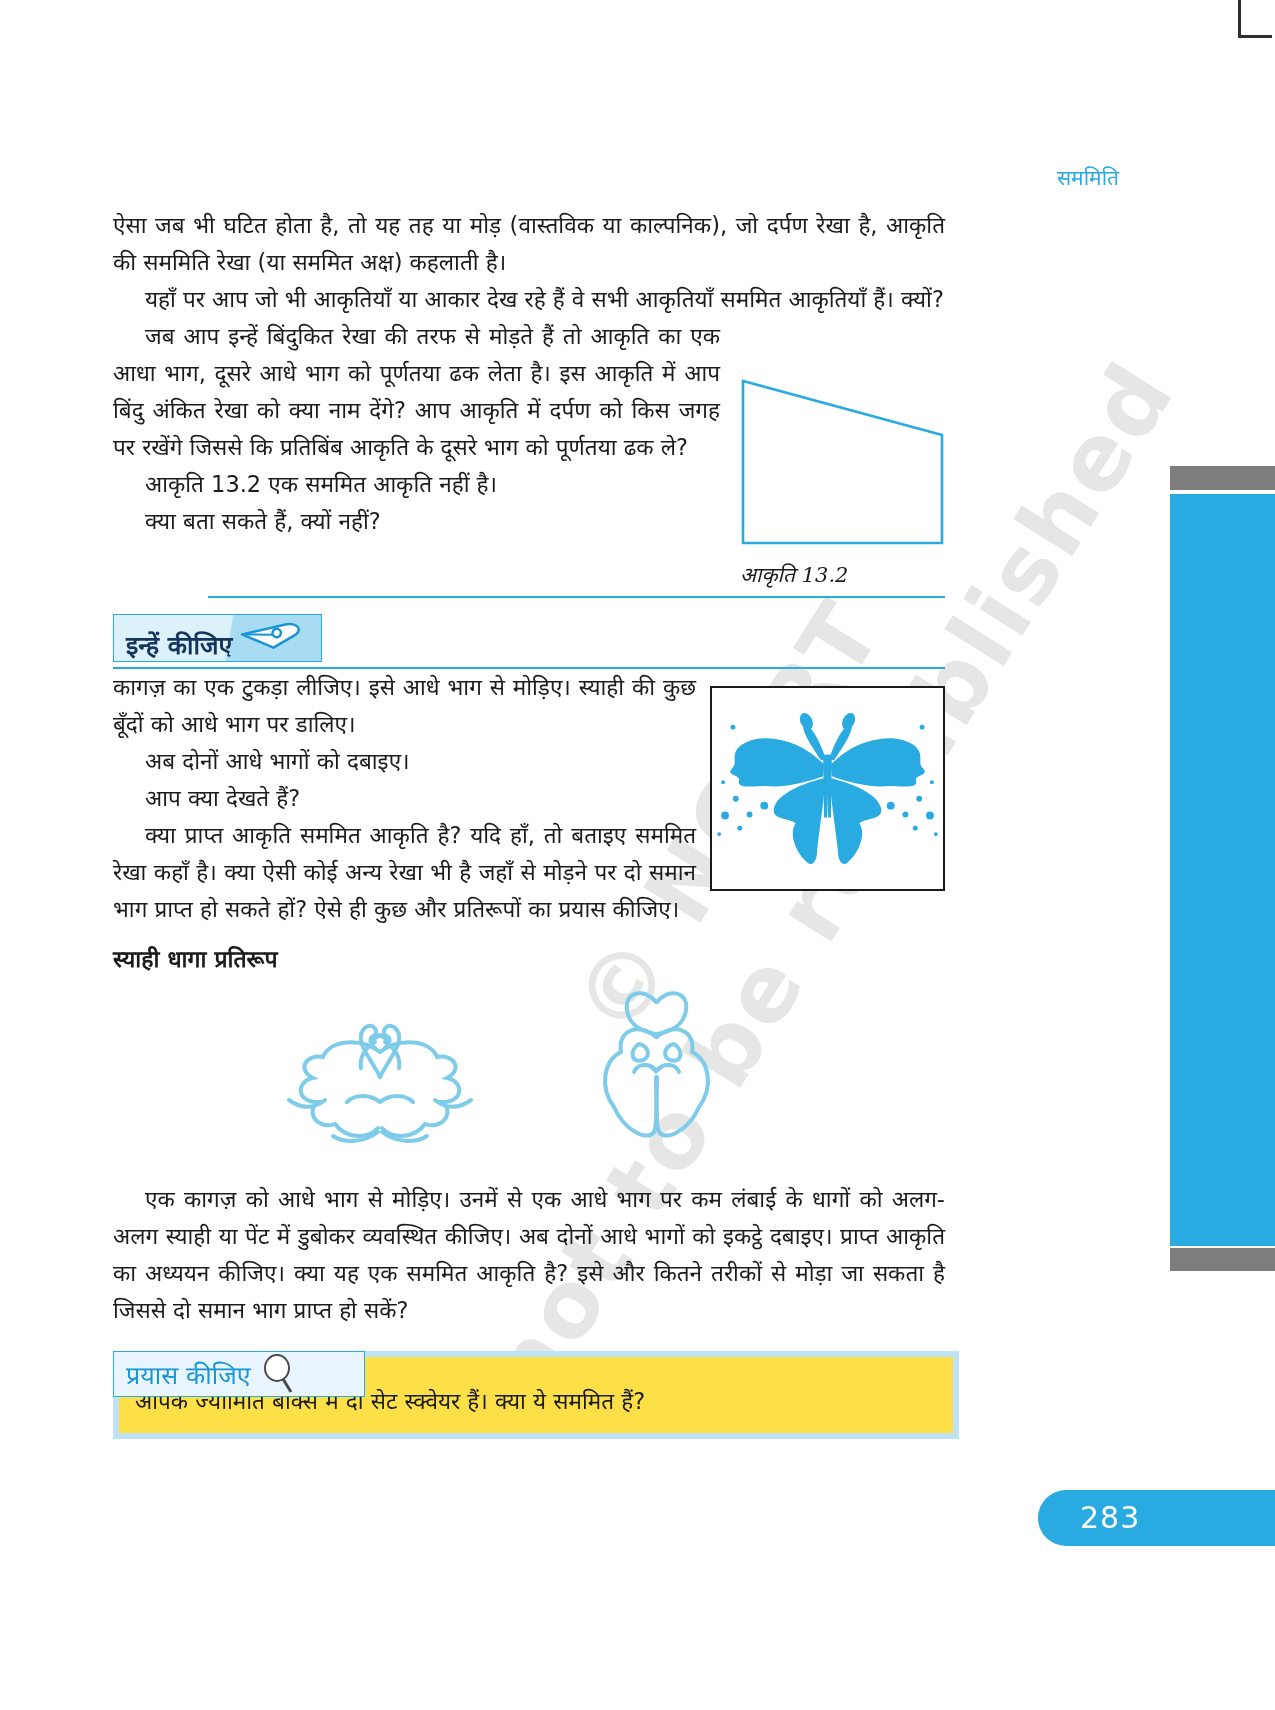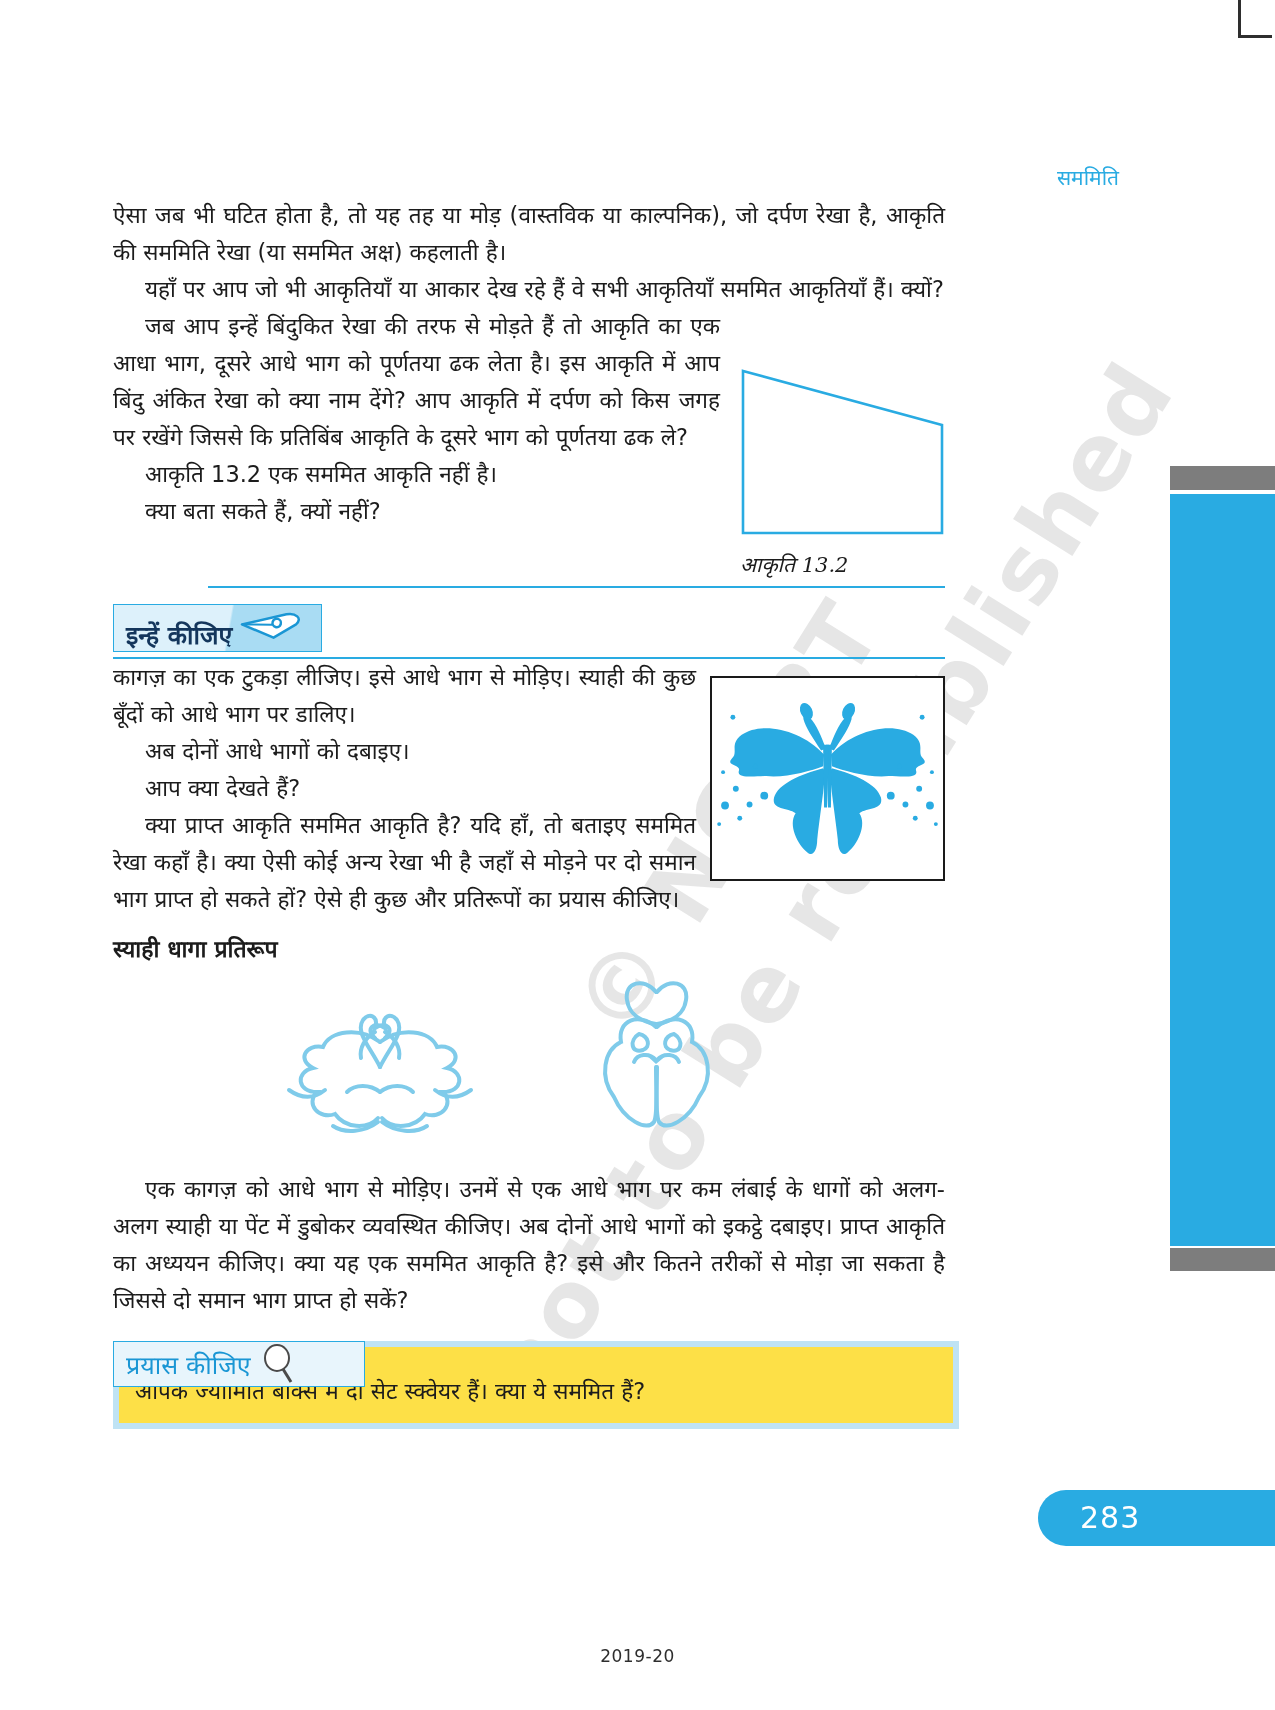--- a/index.html
+++ b/index.html
@@ -25,21 +25,21 @@
     font-size:21px; color:#29abe2; z-index:2; }
   .bar-grey-top { position:absolute; left:1170px; top:466px; width:105px; height:24px; background:#7d7d7d; z-index:2; }
   .bar-blue { position:absolute; left:1170px; top:494px; width:105px; height:752px; background:#29abe2; z-index:2; }
   .bar-grey-bottom { position:absolute; left:1170px; top:1248px; width:105px; height:23px; background:#7d7d7d; z-index:2; }
   .page-badge { position:absolute; left:1038px; top:1490px; width:237px; height:56px;
     background:#29abe2; border-radius:28px 0 0 28px; color:#fff; font-weight:normal;
     font-size:30px; line-height:56px; padding-left:42px; letter-spacing:1px; z-index:3; }
   .footer { position:absolute; left:0; right:0; top:1646px; text-align:center;
     font-size:17px; color:#2e2e2e; letter-spacing:0.5px; z-index:2; }
   
-  .content { position:absolute; left:113px; top:197px; width:832px; z-index:1; }
+  .content { position:absolute; left:113px; top:207px; width:832px; z-index:1; }
   .content p { font-size:22.5px; line-height:37px; text-align:justify; }
   p.indent { text-indent:32px; }
   
   .fig1-float { float:right; width:205px; margin:60px 0 8px 20px; }
   .fig1-float svg { display:block; }
   .fig-caption { margin-top:14px; font-family:"DejaVu Serif","Liberation Serif",serif;
     font-style:italic; font-size:21px; color:#1c1c1c; }
   .sep1 { clear:right; border:none; border-top:2.5px solid #29abe2; margin:13px 0 0 95px; width:737px; }
   .sep2 { border:none; border-top:2.5px solid #29abe2; margin:5px 0 0 0; width:832px; }
   h2.section-heading { font-size:25px; font-weight:bold; color:#1593d2; margin-top:10px; letter-spacing:0.2px; }
@@ -77,21 +77,20 @@
     <div>© NCERT</div>
     <div>not to be republished</div>
   </div>
 
   <div class="corner-mark"></div>
   <div class="running-head">सममिति</div>
   <div class="bar-grey-top"></div>
   <div class="bar-blue"></div>
   <div class="bar-grey-bottom"></div>
   <div class="page-badge">283</div>
-  <div class="footer">2019-20</div>
 
   <div class="content">
 
     <p>ऐसा जब भी घटित होता है, तो यह तह या मोड़ (वास्तविक या काल्पनिक), जो दर्पण रेखा है, आकृति की सममिति रेखा (या सममित अक्ष) कहलाती है।</p>
     <p class="indent">यहाँ पर आप जो भी आकृतियाँ या आकार देख रहे हैं वे सभी आकृतियाँ सममित आकृतियाँ हैं। क्यों?</p>
 
     <div class="fig1-float">
       <svg width="205" height="168" viewBox="0 0 205 168">
         <polygon points="3,3 202,57 202,165 3,165" fill="#ffffff" stroke="#29abe2" stroke-width="2.6"></polygon>
       </svg>

